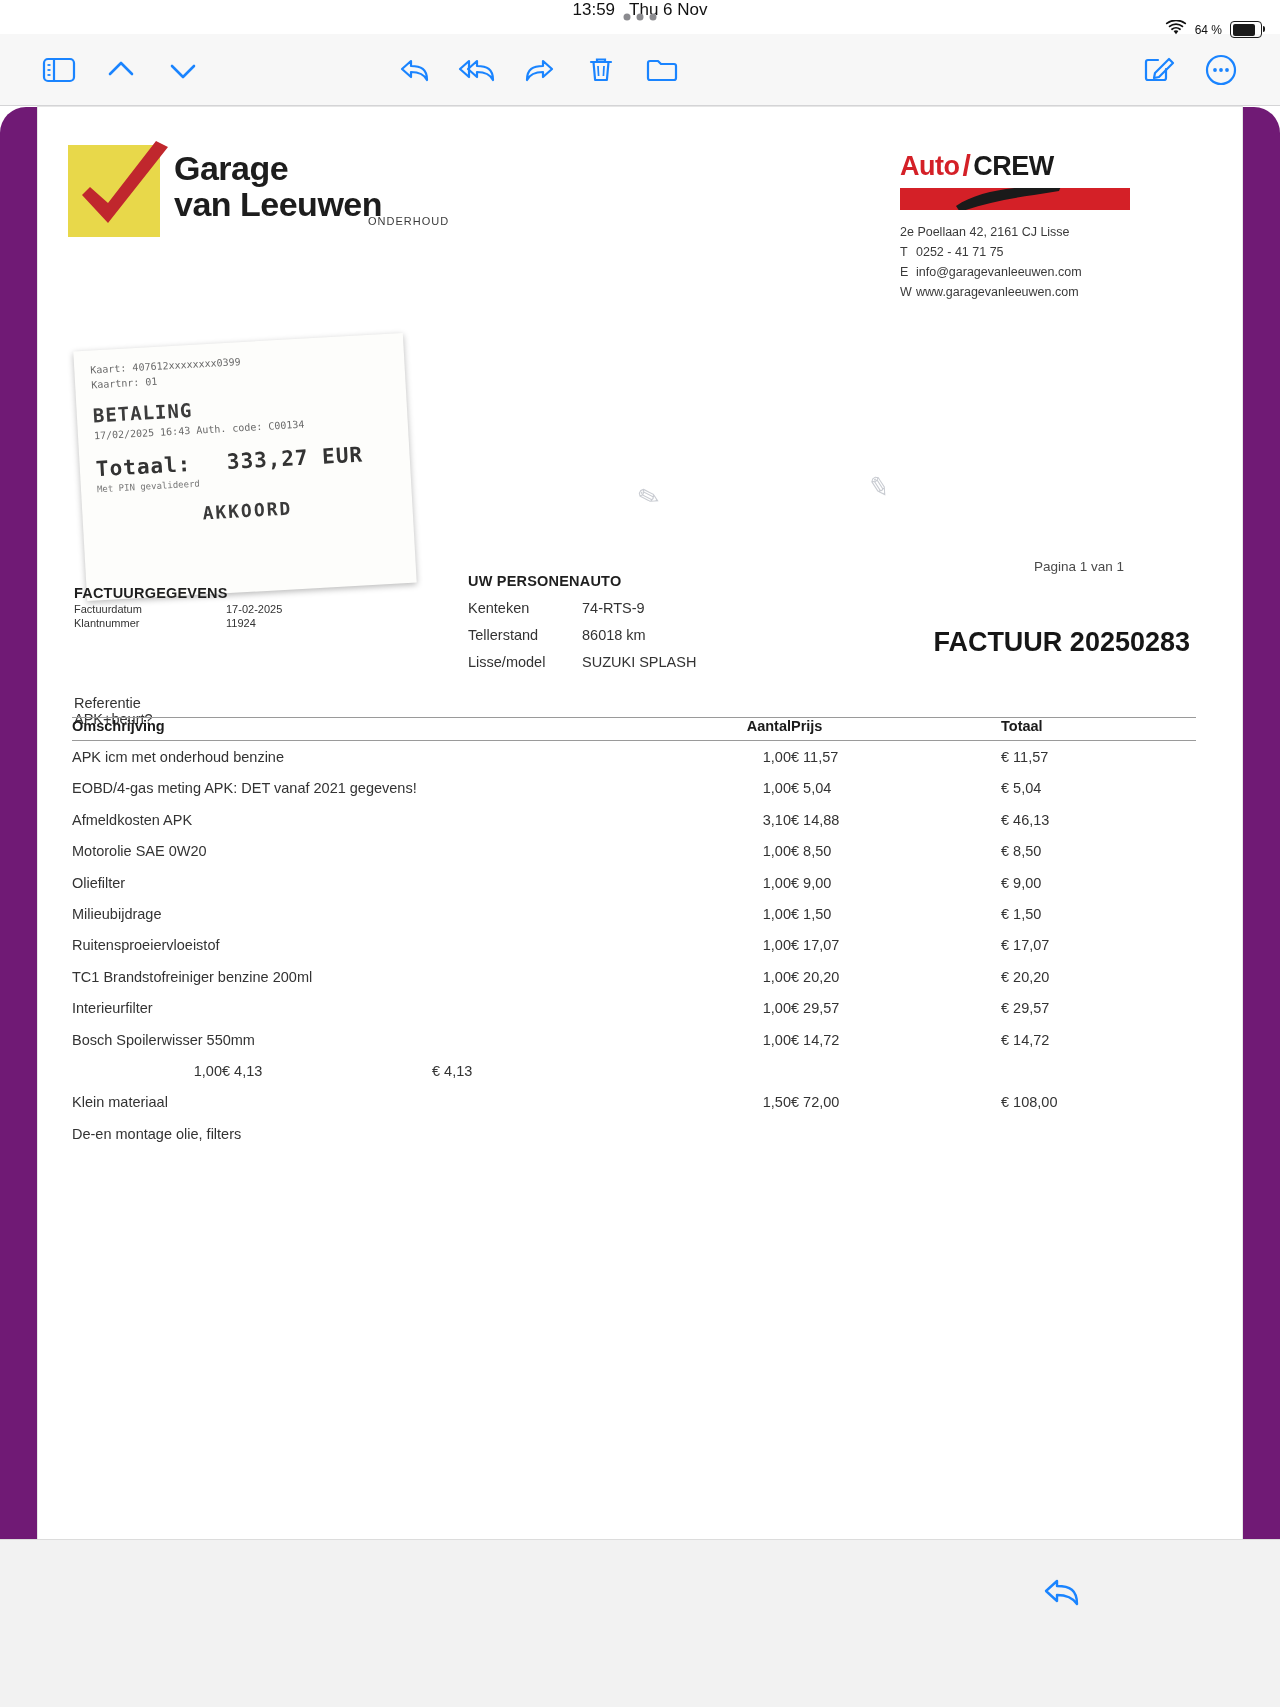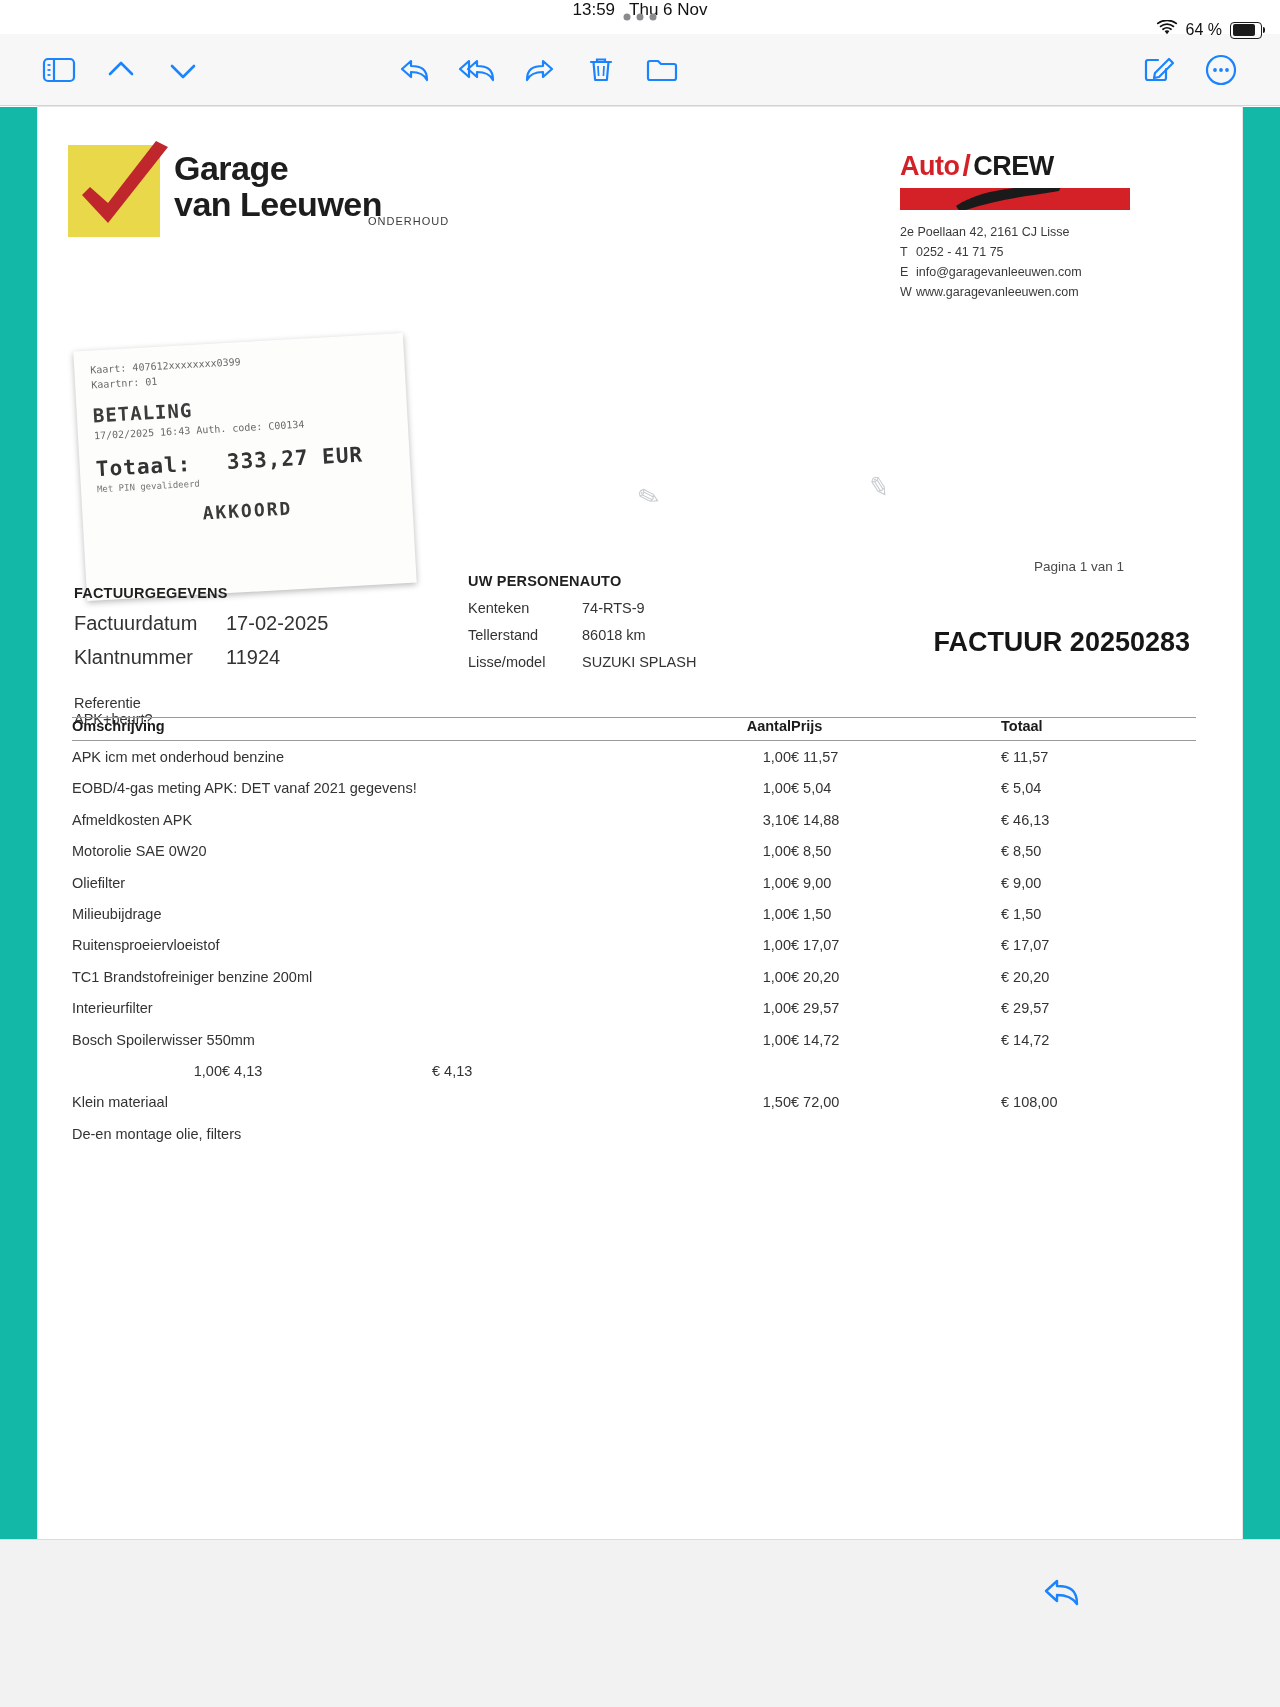--- a/index.html
+++ b/index.html
@@ -40,21 +40,21 @@
   }
   .dot {
     width: 7px; height: 7px; border-radius: 50%;
     background: #8b8b8f;
   }
   .status-right {
     margin-left: auto;
     display: flex;
     align-items: center;
     gap: 8px;
-    font-size: 16px;
+    font-size: 12px;
   }
   .wifi-icon { display: inline-block; }
   .battery {
     width: 30px; height: 15px;
     border: 1.6px solid #1b1b1b;
     border-radius: 4px;
     position: relative;
     display: inline-block;
   }
   .battery::after {
@@ -93,21 +93,22 @@
     color: #1a84ff;
     cursor: pointer;
   }
   .spacer-a { width: 170px; }
   .spacer-b { flex: 1; }
 
   
   .doc-scroll {
     position: absolute;
     top: 107px; left: 0; right: 0; bottom: 0;
-    background: #14b8a6;
+    background: #701a75;
+    border-radius: 26px;
   }
   .page {
     position: absolute;
     top: 0;
     left: 38px;
     width: 1204px;
     height: 1540px;
     background: #ffffff;
     box-shadow: 0 0 0 1px #e6e6e6;
     overflow: hidden;
@@ -211,21 +212,21 @@
   }
 
   
   .block-label {
     font-size: 14.5px;
     font-weight: bold;
     color: #1f1f1f;
     letter-spacing: 0.2px;
   }
   .fg { position: absolute; left: 36px; top: 478px; width: 360px; }
-  .fg .row { display: flex; font-size: 20px; margin-top: 11px; color: #333; }
+  .fg .row { display: flex; font-size: 11px; margin-top: 2px; color: #333; }
   .fg .k { width: 152px; }
   .upa { position: absolute; left: 430px; top: 466px; width: 330px; }
   .upa .row { display: flex; font-size: 14.5px; margin-top: 11px; color: #333; align-items: flex-end; }
   .upa .k { width: 114px; }
   .ref { position: absolute; left: 36px; top: 588px; display: flex; font-size: 14.5px; color: #333; flex-direction: column; }
   .ref .k { width: 152px; }
 
   .factuurnr {
     position: absolute;
     right: 52px; top: 520px;

